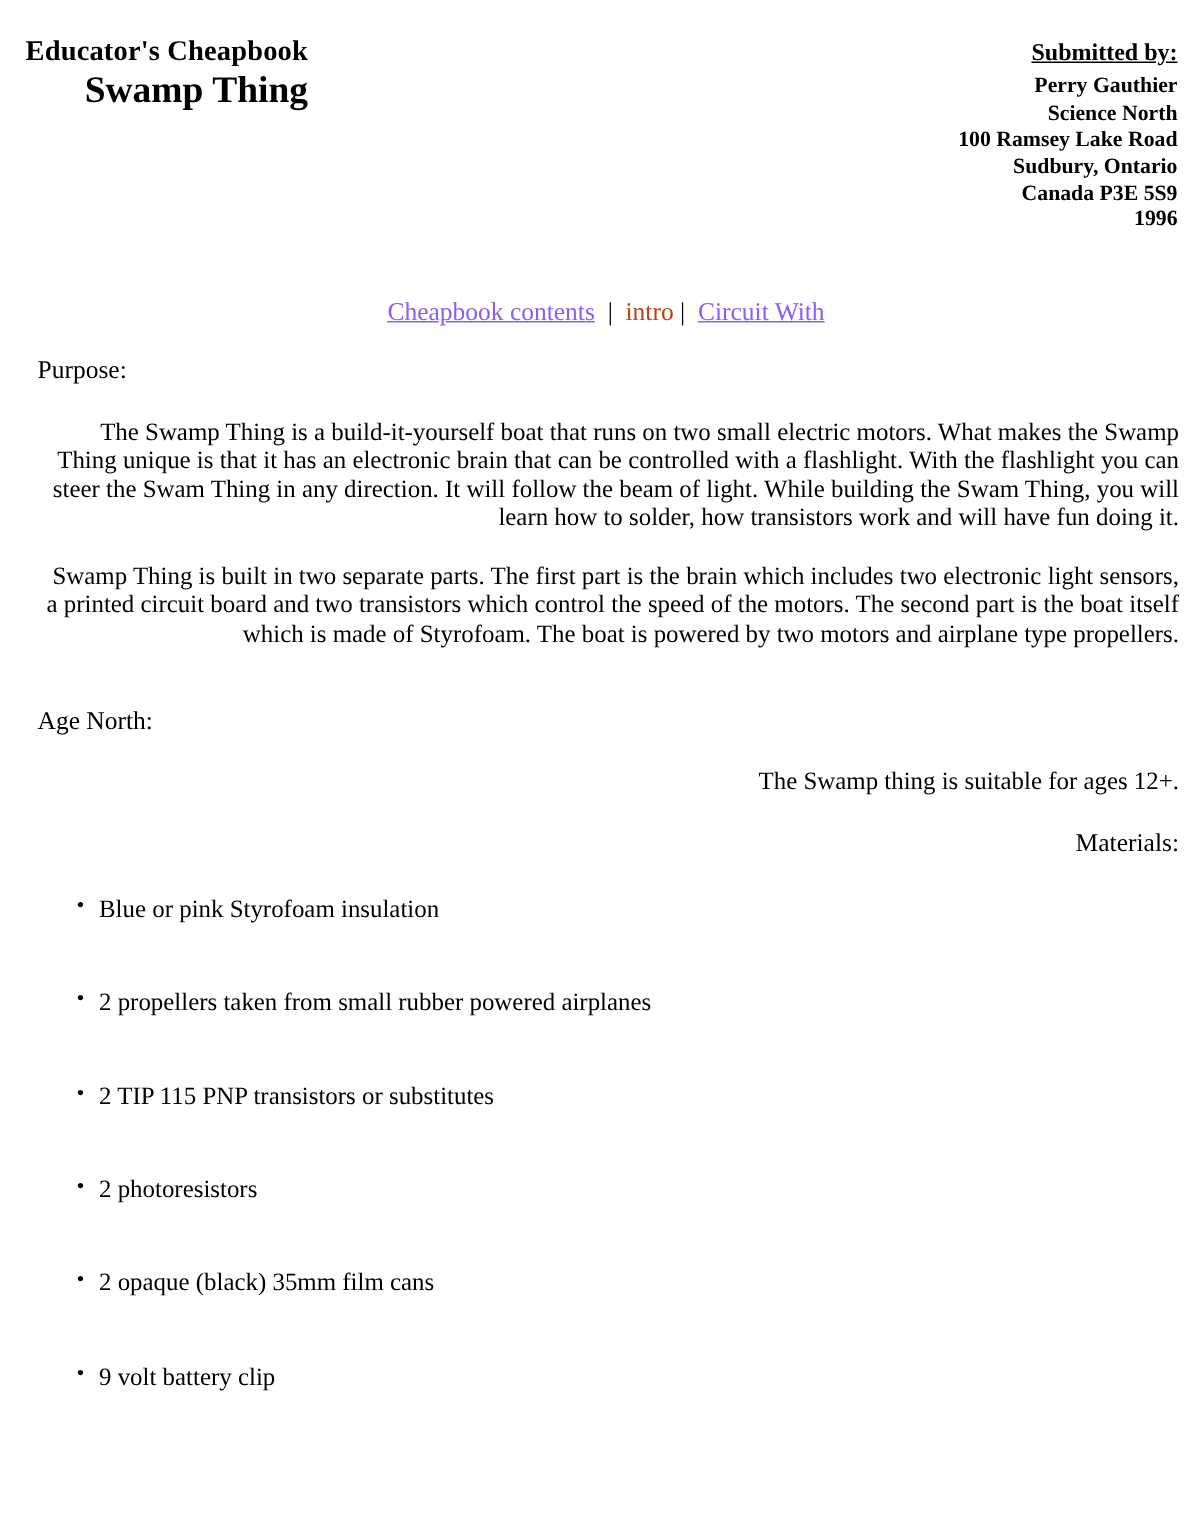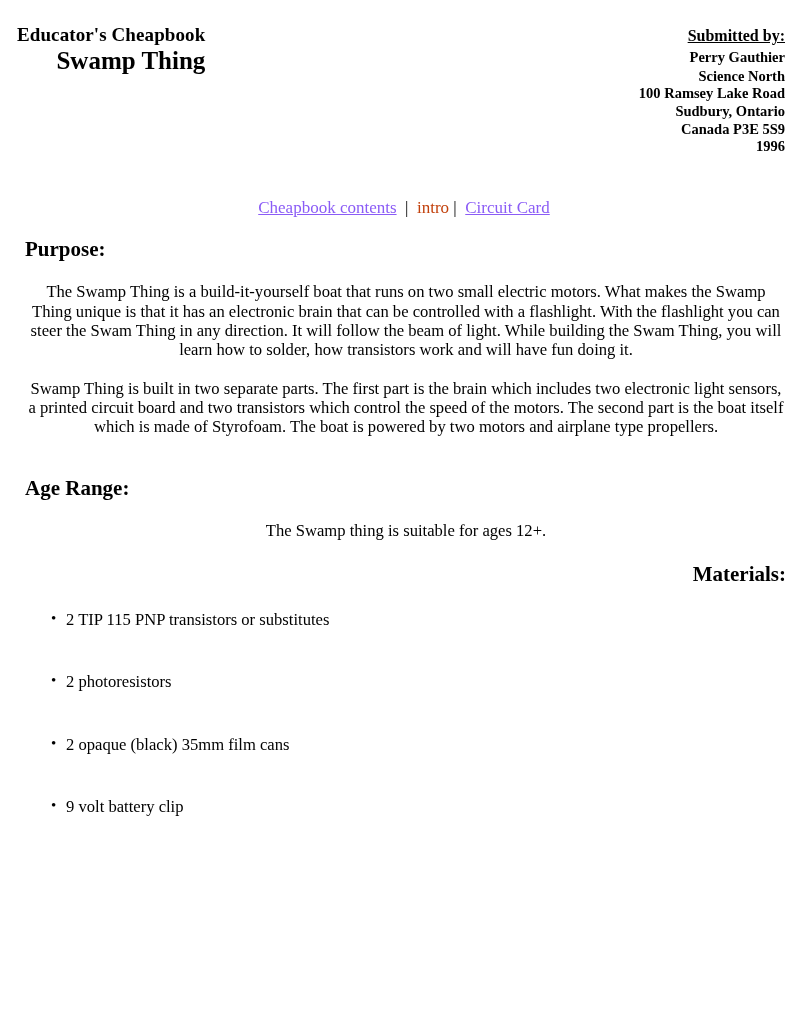--- a/index.html
+++ b/index.html
@@ -87,30 +87,30 @@
   .nav .plain {
     color: #c2410c;
   }
 
   
   .content {
     margin-top: 19px;
     padding: 0 8px 0 13px;
   }
   h2.section {
-    font-size: 21px;
-    font-weight: bold;
+    font-size: 17px;
+    font-weight: normal;
     margin: 12px 0 0 6px;
     line-height: 1.2;
   }
   p.para {
     font-size: 16.6px;
     line-height: 1.155;
     margin: 20px 0 0 7px;
-    text-align: center;
+    text-align: right;
     white-space: pre-line;
   }
   .gap-md { margin-top: 22px; }
 
   h2.section.age { margin-top: 39px; }
   h2.section.materials { margin-top: 22px; text-align: right; }
 
   ul.materials {
     list-style: none;
     margin: 23px 0 0 0;
@@ -149,34 +149,36 @@
       <span class="line">Science North</span>
       <span class="line tight">100 Ramsey Lake Road</span>
       <span class="line tight">Sudbury, Ontario</span>
       <span class="line tight">Canada   P3E 5S9</span>
       <span class="line tight">1996</span>
     </div>
 
   </div>
 
   <div class="nav">
-    <a href="#">Cheapbook contents</a><span class="sep">  |  </span><span class="plain">intro</span><span class="sep"> |  </span><a href="#">Circuit Card</a>
+    <a href="#">Cheapbook contents</a><span class="sep">  |  </span><span class="plain">intro</span><span class="sep"> |  </span><a href="#">Circuit With</a>
   </div>
 
   <div class="content">
 
     <h2 class="section">Purpose:</h2>
     <p class="para">The Swamp Thing is a build-it-yourself boat that runs on two small electric motors.  What makes the Swamp Thing unique is that it has an electronic brain that can be controlled with a flashlight.  With the flashlight you can steer the Swam Thing in any direction.  It will follow the beam of light.  While building the Swam Thing, you will learn how to solder, how transistors work and will have fun doing it.</p>
     <p class="para gap-md">Swamp Thing is built in two separate parts.  The first part is the brain which includes two electronic light sensors, a printed circuit board and two transistors which control the speed of the motors.  The second part is the boat itself which is made of Styrofoam.  The boat is powered by two motors and airplane type propellers.</p>
 
-    <h2 class="section age">Age Range:</h2>
+    <h2 class="section age">Age North:</h2>
     <p class="para">The Swamp thing is suitable for ages 12+.</p>
 
     <h2 class="section materials">Materials:</h2>
     <ul class="materials">
+      <li>Blue or pink Styrofoam insulation</li>
+      <li>2 propellers taken from small rubber powered airplanes</li>
       <li>2 TIP 115 PNP transistors or substitutes</li>
       <li>2 photoresistors</li>
       <li>2 opaque (black) 35mm film cans</li>
       <li>9 volt battery clip</li>
 
     </ul>
 
   </div>
 </div>
 

